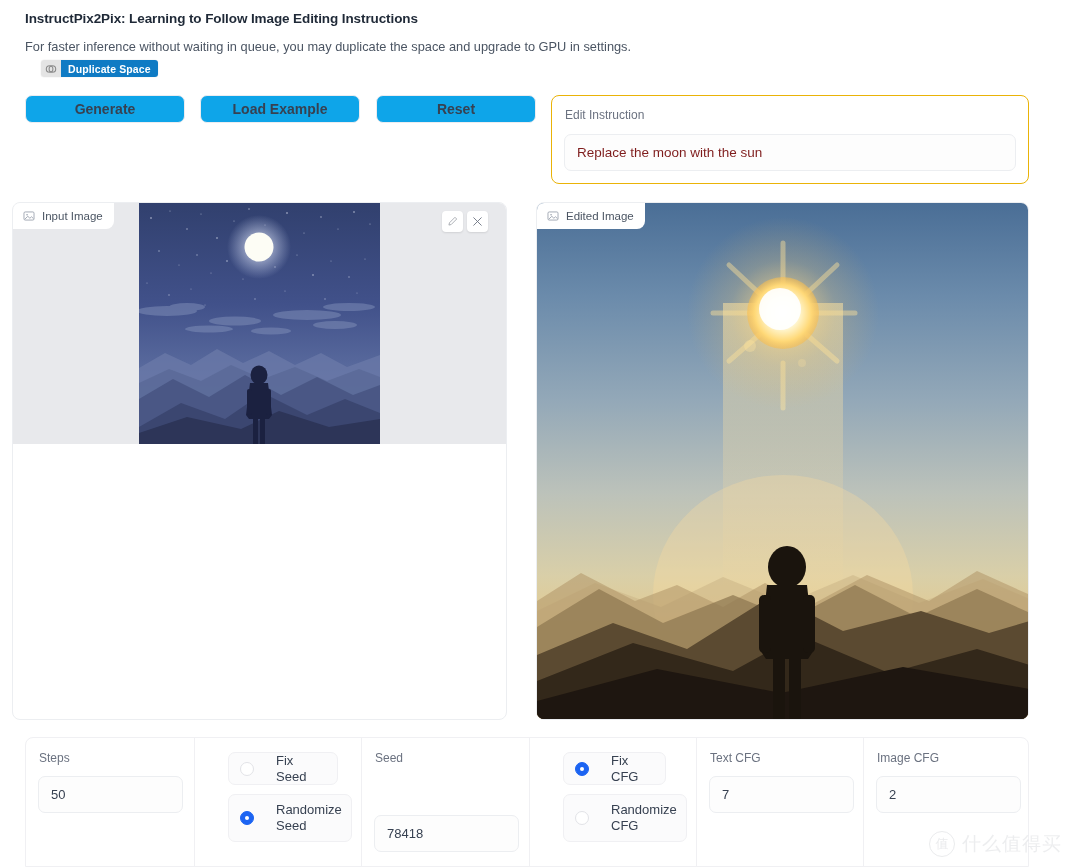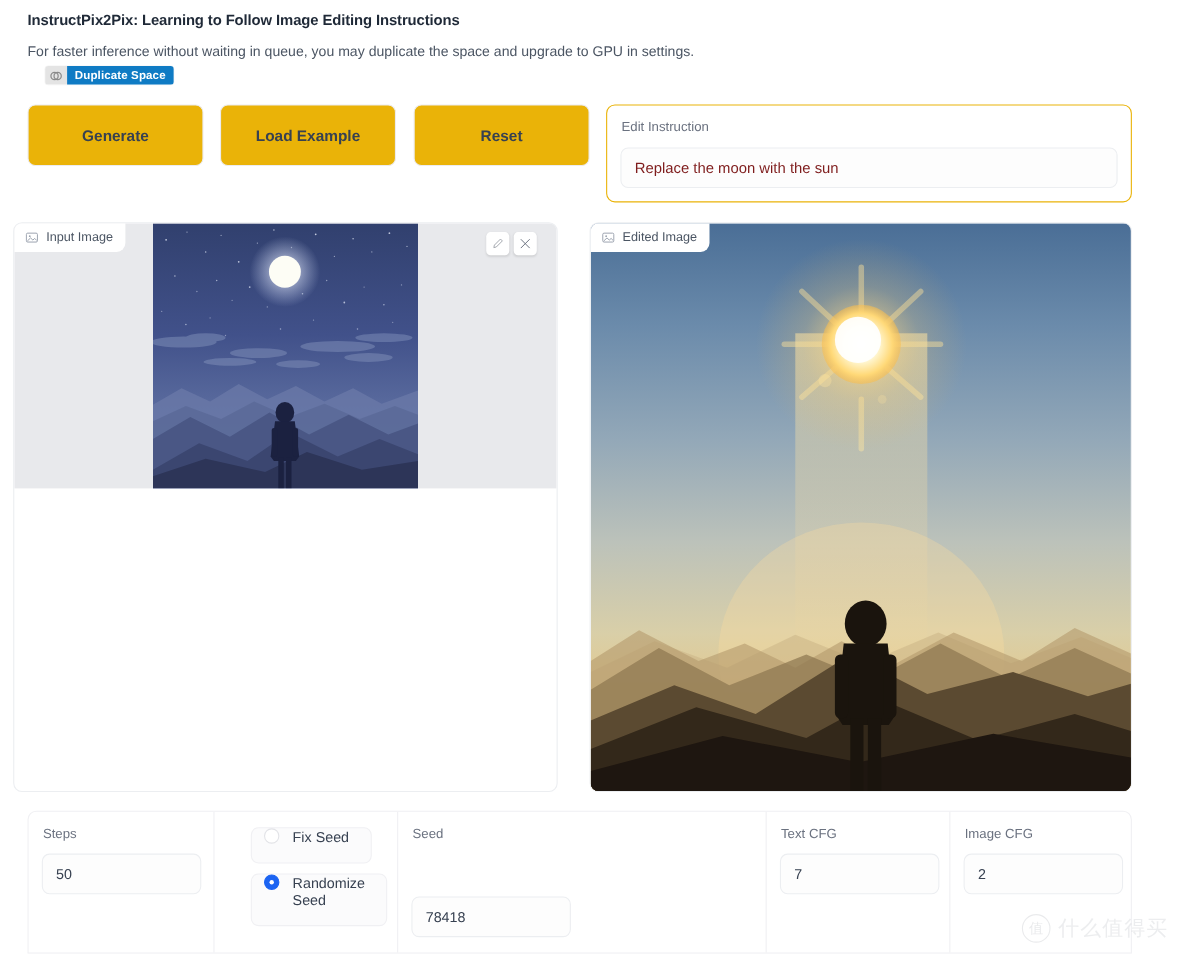--- a/index.html
+++ b/index.html
@@ -58,22 +58,22 @@
     display: flex;
     align-items: center;
     font-weight: bold;
     letter-spacing: 0.1px;
     white-space: nowrap;
   }
 
   
   .btn {
     position: absolute;
-    height: 56px;
-    background: #eab308;
+    height: 28px;
+    background: #0ea5e9;
     border: 1px solid #ececf0;
     border-radius: 7px;
     display: flex;
     align-items: center;
     justify-content: center;
     font-size: 14px;
     font-weight: bold;
     color: #374151;
     box-sizing: border-box;
     cursor: pointer;
@@ -218,22 +218,22 @@
     color: #374151;
     cursor: text;
   }
   .radio-item {
     position: absolute;
     background: #fbfbfc;
     border: 1px solid #f0f0f3;
     border-radius: 7px;
     box-sizing: border-box;
     display: flex;
-    align-items: flex-start;
-    gap: 12px;
+    align-items: center;
+    gap: 22px;
     padding: 0 13px 0 11px;
     font-size: 13px;
     color: #374151;
     cursor: pointer;
   }
   .radio-dot {
     flex: 0 0 auto;
     width: 14px; height: 14px;
     border-radius: 50%;
     background: #ffffff;
@@ -532,20 +532,30 @@
       <span class="radio-dot on"></span>
       <span class="radio-text">Randomize Seed</span>
     </div>
   </div>
 
   <div class="ctl-col sep" style="left:335px; width:168px;">
     <div class="ctl-label">Seed</div>
     <div class="num-input" style="width:145px;margin-top:39px;">78418</div>
   </div>
 
+  <div class="ctl-col sep" style="left:503px; width:167px;">
+    <div class="radio-item" style="left:33px; top:14px; width:103px; height:33px;">
+      <span class="radio-dot on"></span>
+      <span class="radio-text">Fix CFG</span>
+    </div>
+    <div class="radio-item" style="left:33px; top:56px; width:124px; height:48px;">
+      <span class="radio-dot"></span>
+      <span class="radio-text">Randomize CFG</span>
+    </div>
+  </div>
 
   <div class="ctl-col sep" style="left:670px; width:167px;">
     <div class="ctl-label">Text CFG</div>
     <div class="num-input" style="width:145px;">7</div>
   </div>
 
   <div class="ctl-col sep" style="left:837px; width:165px;">
     <div class="ctl-label">Image CFG</div>
     <div class="num-input" style="width:145px;">2</div>
   </div>

